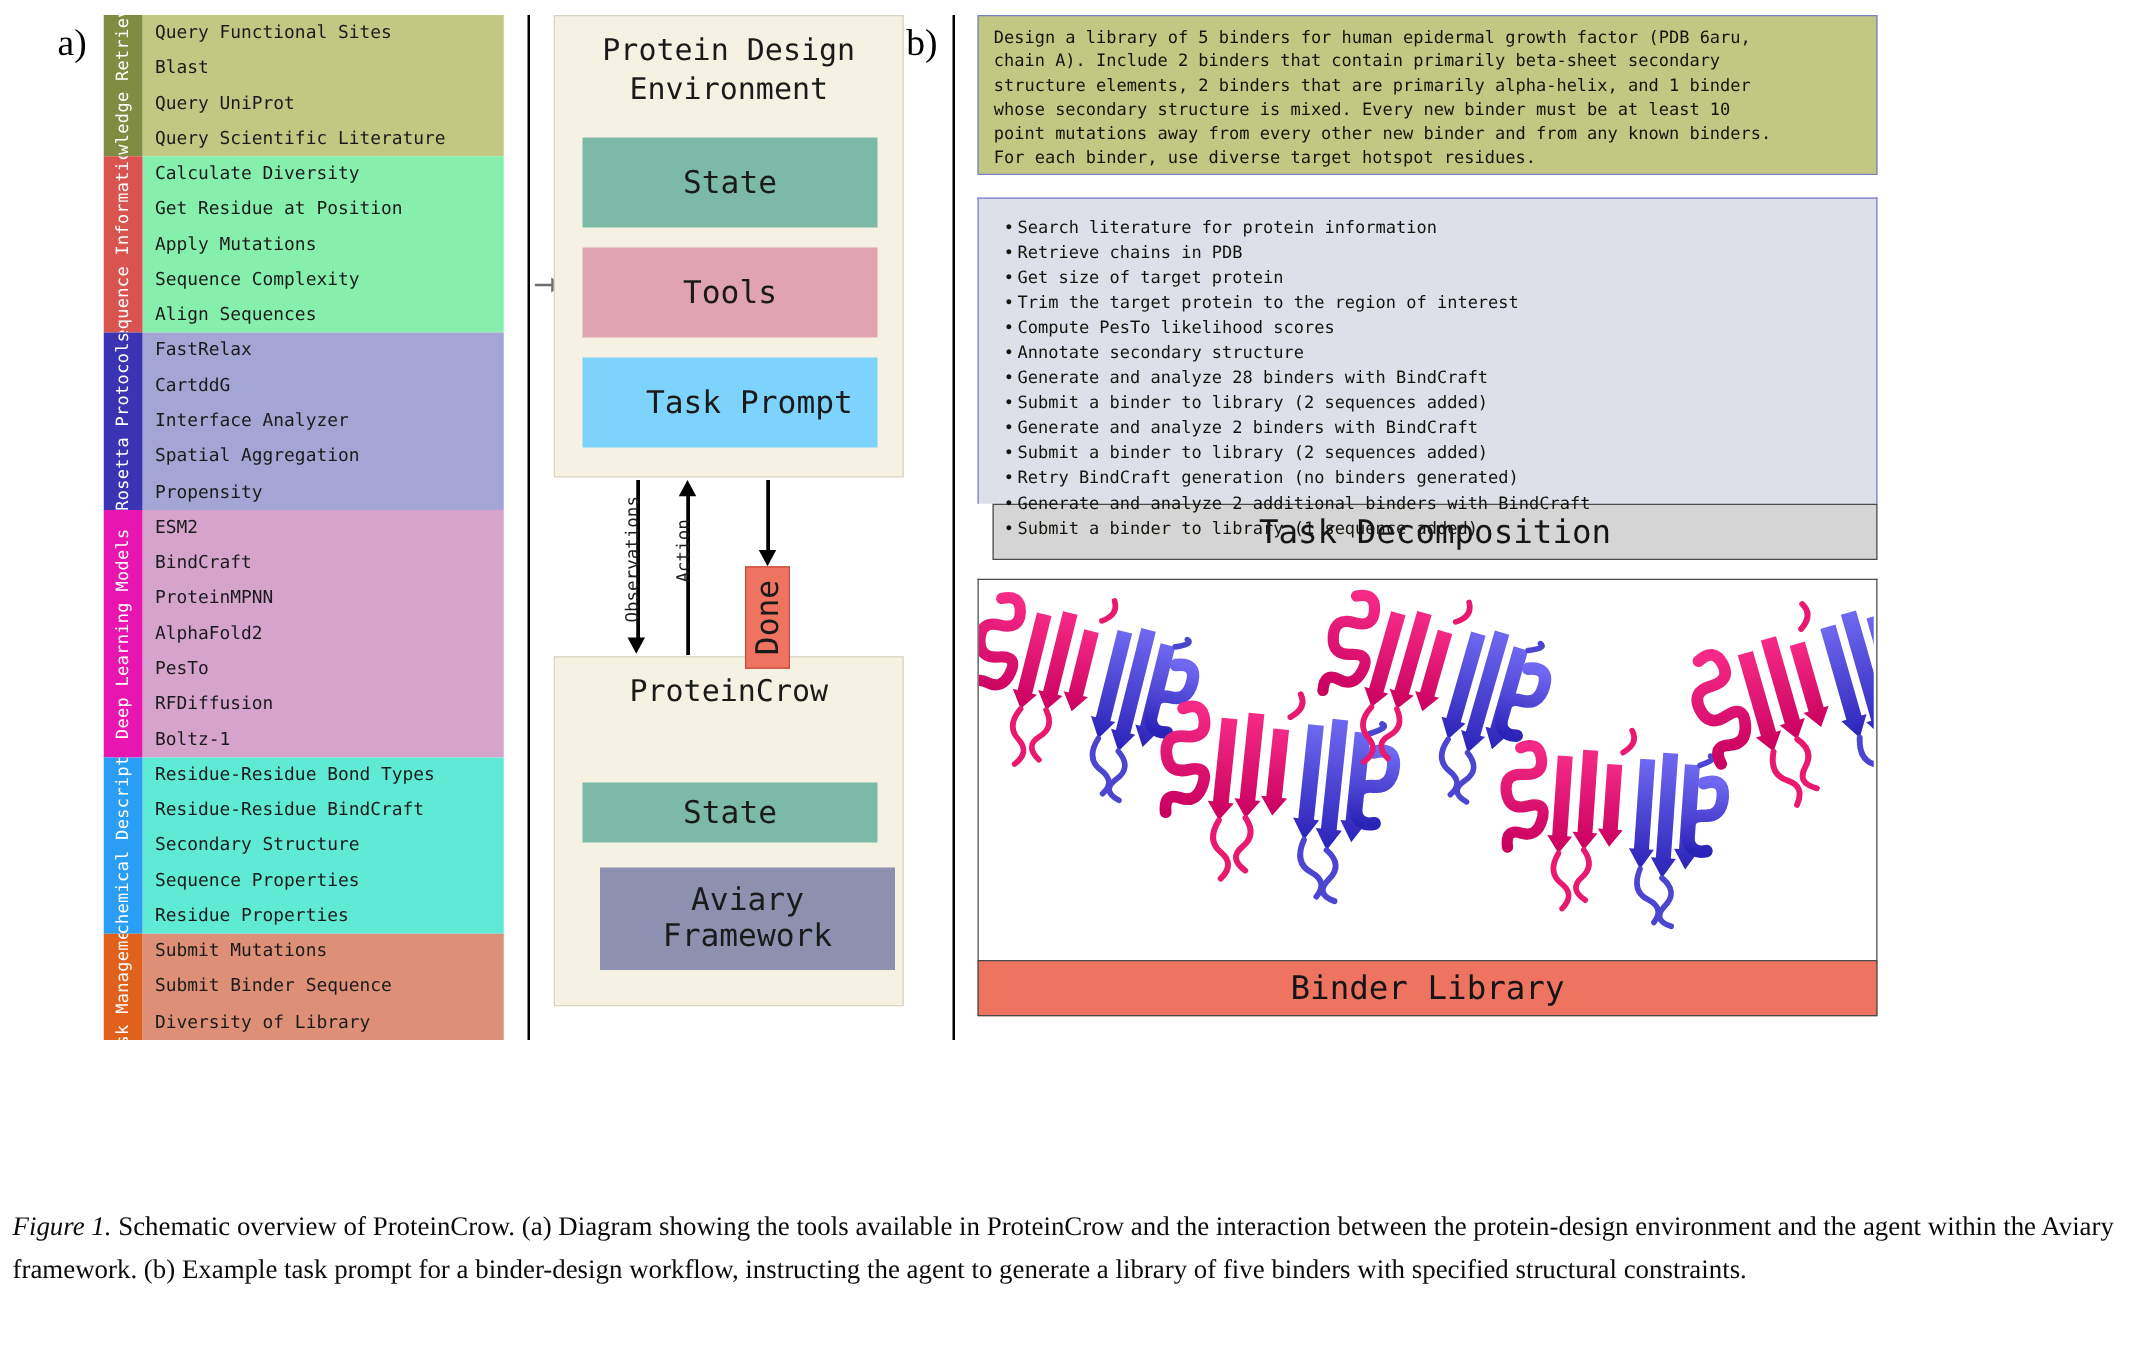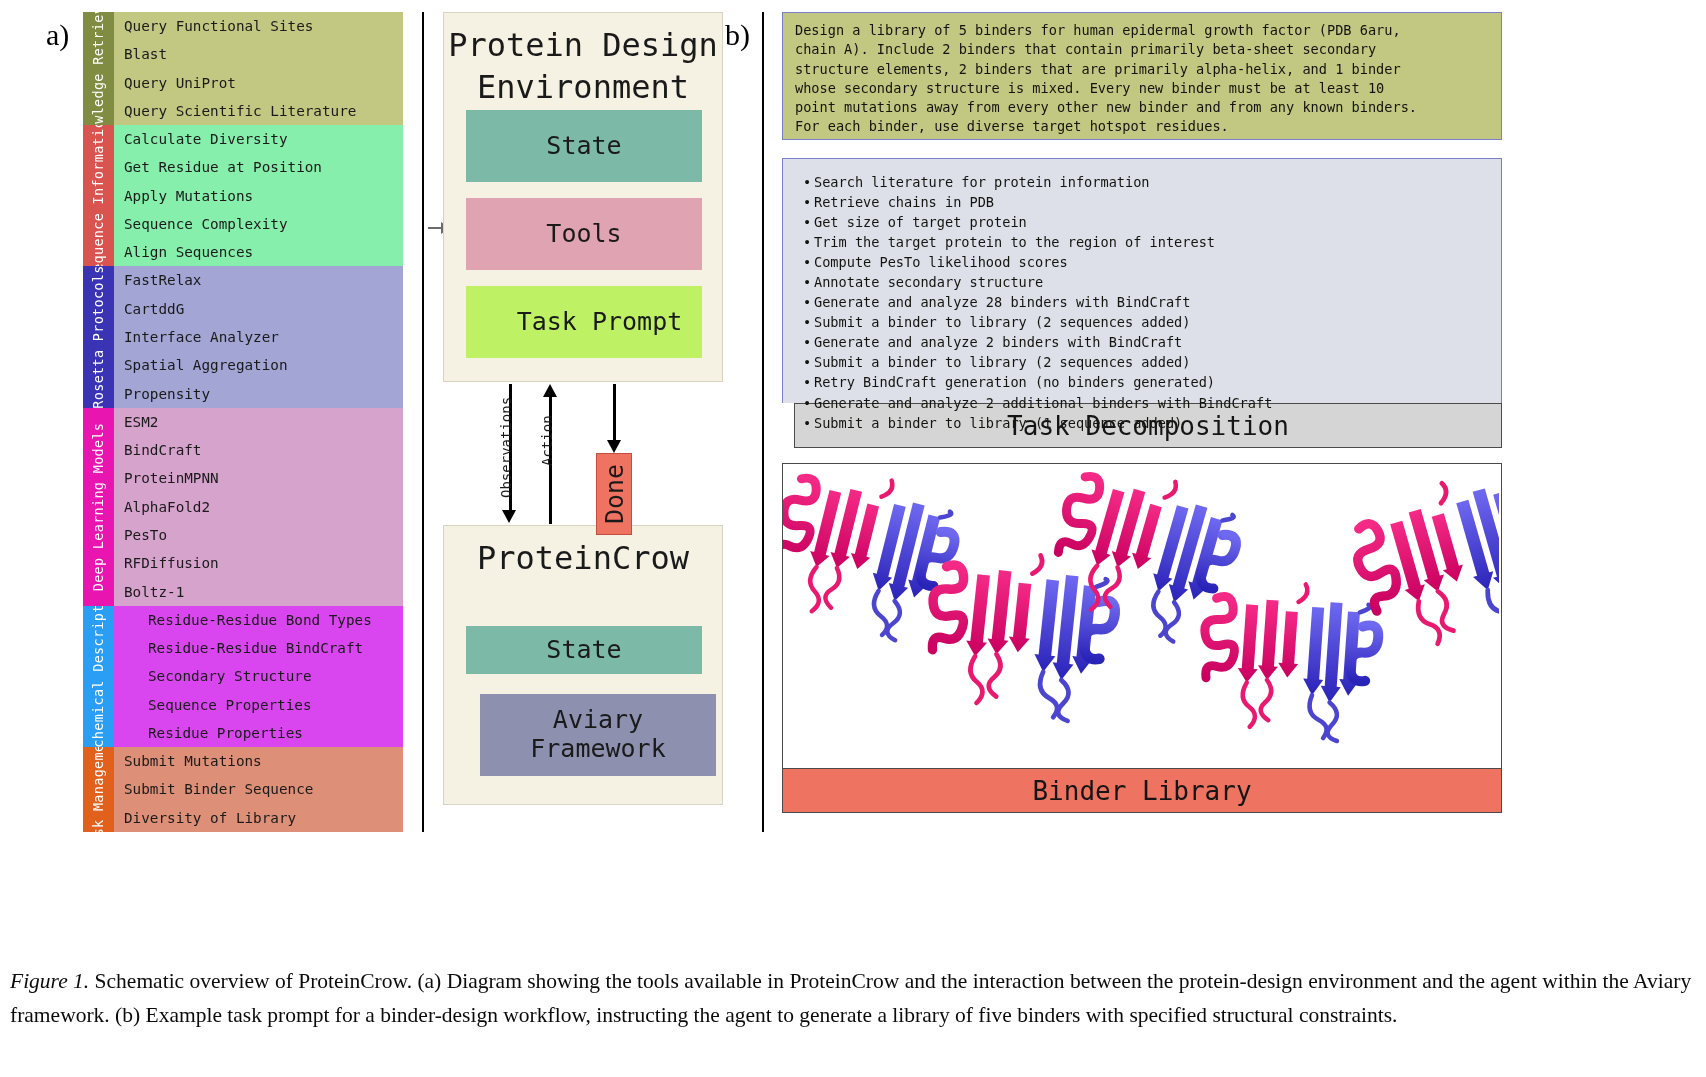--- a/index.html
+++ b/index.html
@@ -75,21 +75,21 @@
   .env-box {
     position: absolute;
     background: #f5f2e4;
     border: 1px solid #d8d4c2;
   }
   #env-environment { left: 443px; top: 12px; width: 280px; height: 370px; }
   #env-agent       { left: 443px; top: 525px; width: 280px; height: 280px; }
 
   .env-title {
     font-family: "DejaVu Sans Mono", monospace;
-    font-size: 32px;
+    font-size: 24px;
     color: #1a1a1a;
     text-align: center;
     line-height: 1.3;
     padding-top: 12px;
   }
   .env-slot {
     font-family: "DejaVu Sans Mono", monospace;
     font-size: 25px;
     color: #1a1a1a;
     text-align: center;
@@ -310,21 +310,21 @@
           <div class="tool-row">AlphaFold2</div>
           <div class="tool-row">PesTo</div>
           <div class="tool-row">RFDiffusion</div>
           <div class="tool-row">Boltz-1</div>
         </div>
       </div>
       <div class="tool-group" style="flex: 5 0 0px;">
         <div class="group-label" style="background: rgb(42, 157, 244);">
           <span>Biochemical Descriptors</span>
         </div>
-        <div class="group-rows" style="background: #d946ef; padding-left: 24px;">
+        <div class="group-rows" style="background: #5eead4;">
           <div class="tool-row">Residue-Residue Bond Types</div>
           <div class="tool-row">Residue-Residue BindCraft</div>
           <div class="tool-row">Secondary Structure</div>
           <div class="tool-row">Sequence Properties</div>
           <div class="tool-row">Residue Properties</div>
         </div>
       </div>
       <div class="tool-group" style="flex: 3 0 0px;">
         <div class="group-label" style="background: rgb(224, 96, 28);">
           <span>Task Management</span>
@@ -341,21 +341,21 @@
   <div id="panel-divider-b"></div>
 
   <div id="hline-tools"></div>
   <div id="hhead-tools"></div>
 
   <div class="env-box" id="env-environment">
     <div class="env-title" style="white-space: pre-line;">Protein Design
 Environment</div>
     <div class="env-slot" id="slot-state-env" style="white-space: pre-line; background: rgb(124, 186, 167);">State</div>
     <div class="env-slot" id="slot-tools-env" style="white-space: pre-line; background: rgb(223, 163, 177);">Tools</div>
-    <div class="env-slot" id="slot-taskprompt-env" style="white-space: pre-line; background: #bef264; padding-left: 31px;">Task Prompt</div>
+    <div class="env-slot" id="slot-taskprompt-env" style="white-space: pre-line; background: #7dd3fc; padding-left: 31px;">Task Prompt</div>
   </div>
 
   <div class="env-box" id="env-agent">
     <div class="env-title" style="white-space: pre-line;">ProteinCrow</div>
     <div class="env-slot" id="slot-state-agent" style="white-space: pre-line; background: rgb(124, 186, 167);">State</div>
     <div class="env-slot" id="slot-aviary-agent" style="white-space: pre-line; background: rgb(141, 144, 174);">Aviary
 Framework</div>
   </div>
 
   <div class="vline" style="left:509px; top:384px; height:128px;"></div>

